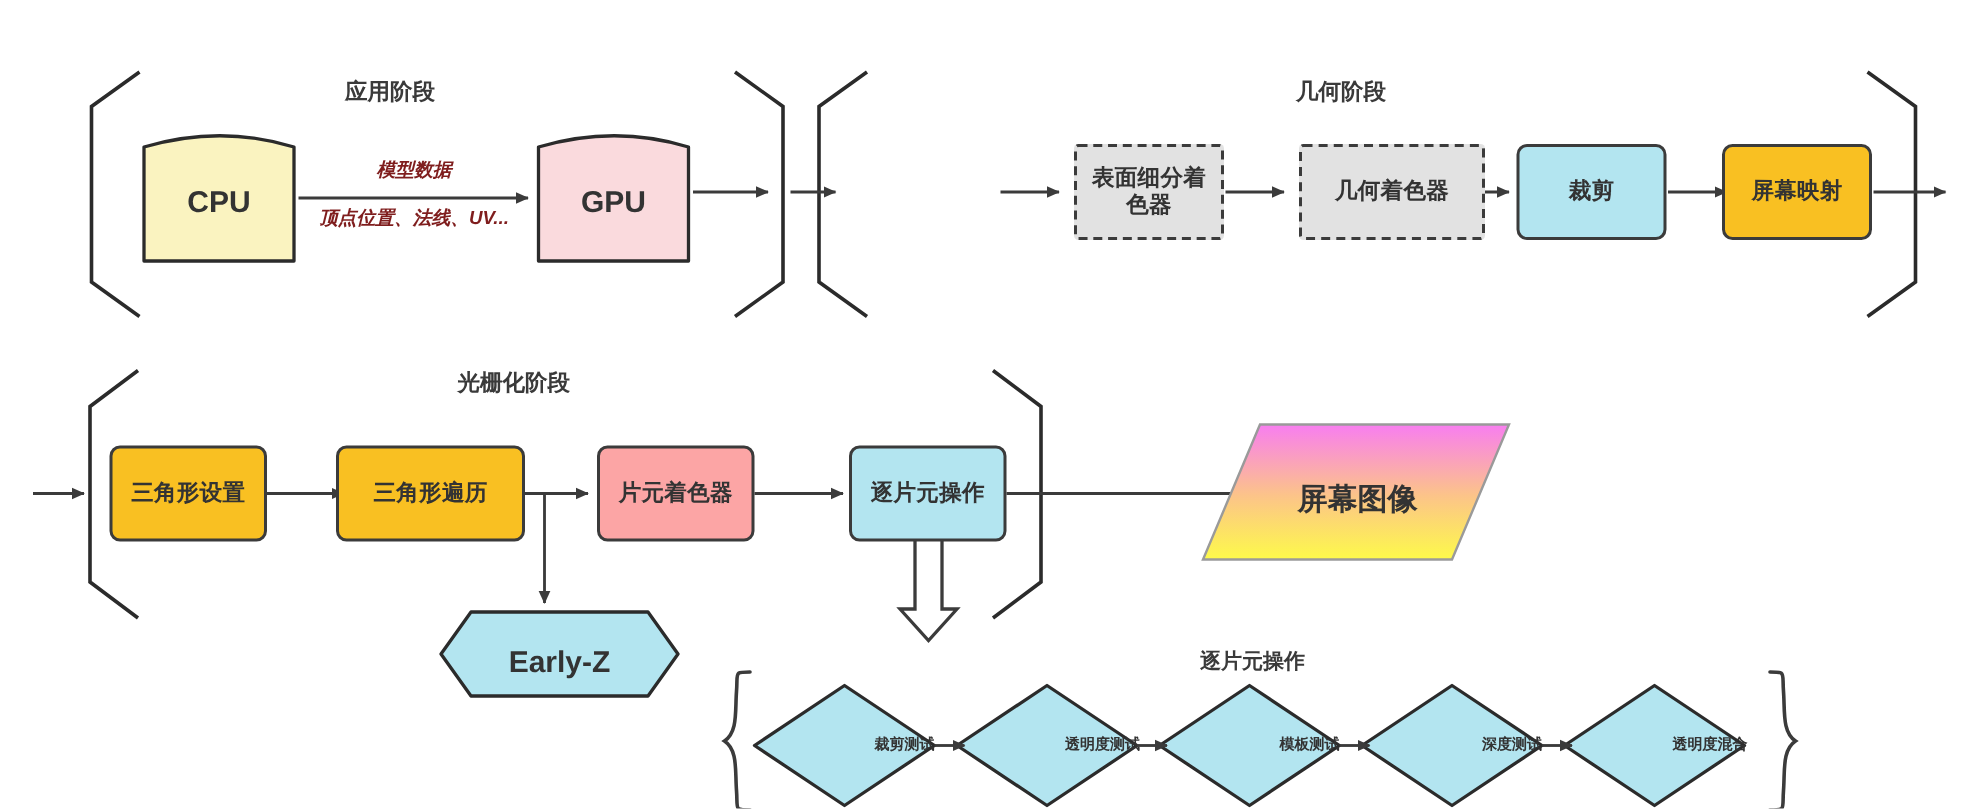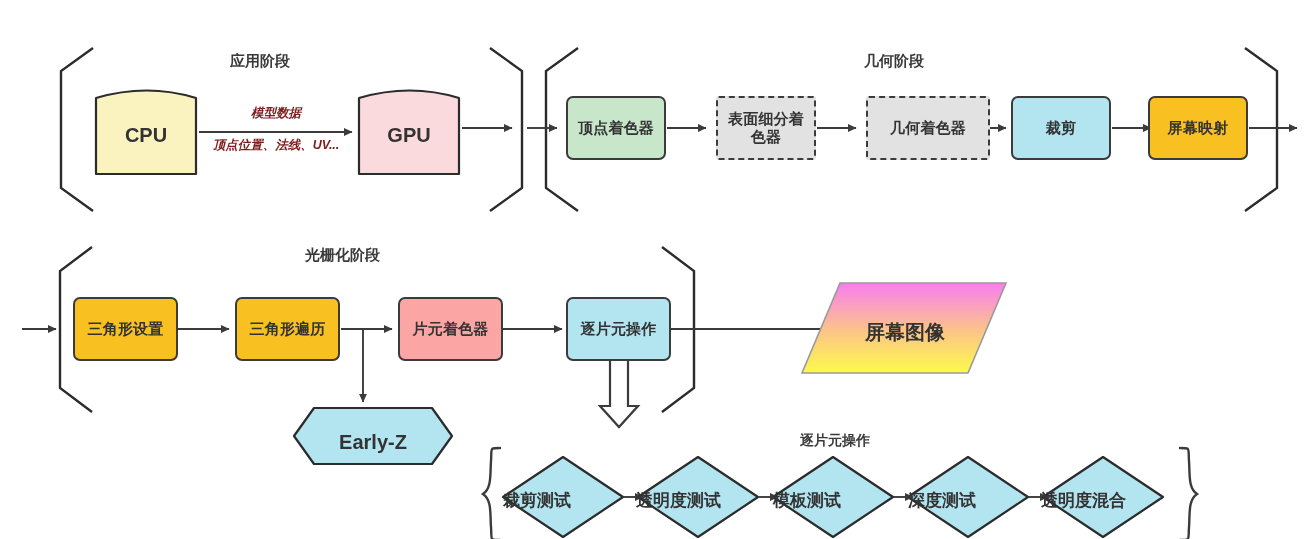--- a/index.html
+++ b/index.html
@@ -66,24 +66,24 @@
   .shape-label {
     position: absolute;
     font-size: 20px;
     font-weight: bold;
     color: #333333;
     text-align: center;
     white-space: nowrap;
   }
   .diamond-label {
     position: absolute;
-    font-size: 17px;
-    font-weight: bold;
-    color: #333333;
-    text-align: left;
+    font-size: 10px;
+    font-weight: bold;
+    color: #333333;
+    text-align: right;
     white-space: nowrap;
   }
 </style>
 </head>
 <body>
 
 <div id="canvas">
 
   <svg class="svgwrap" width="1307" height="539">
     <defs>
@@ -194,23 +194,20 @@
   <div class="stage-title" style="left:864px; top:24px;">几何阶段</div>
   <div class="stage-title" style="left:305px; top:218px;">光栅化阶段</div>
   <div class="sub-title" style="left:800px; top:404px;">逐片元操作</div>
 
   <div class="shape-label" style="left:96px; top:96px; width:100px;">CPU</div>
   <div class="shape-label" style="left:359px; top:96px; width:100px;">GPU</div>
 
   <div class="edge-label" style="left:200px; top:78px; width:152px;">模型数据</div>
   <div class="edge-label" style="left:200px; top:110px; width:152px; white-space:normal;">顶点位置、法线、UV...</div>
 
-  <div class="node rect" style="left:566px; top:68px; width:100px; height:64px; background:#c8e6c9;">
-    <span>顶点着色器</span>
-  </div>
 
   <div class="node dashed" style="left:716px; top:68px; width:100px; height:64px; padding:0 8px;">
     <span style="white-space:normal;">表面细分着色器</span>
   </div>
 
   <div class="node dashed" style="left:866px; top:68px; width:124px; height:64px; padding:0 6px;">
     <span style="white-space:normal;">几何着色器</span>
   </div>
 
   <div class="node rect" style="left:1011px; top:68px; width:100px; height:64px; background:#b3e5f0;">
@@ -218,21 +215,21 @@
   </div>
 
   <div class="node rect" style="left:1148px; top:68px; width:100px; height:64px; background:#f9c022;">
     <span>屏幕映射</span>
   </div>
 
   <div class="node rect" style="left:73px; top:269px; width:105px; height:64px; background:#f9c022;">
     <span>三角形设置</span>
   </div>
 
-  <div class="node rect" style="left:235px; top:269px; width:105px; height:64px; background:#f9c022;">
+  <div class="node rect" style="left:224px; top:269px; width:126px; height:64px; background:#f9c022;">
     <span>三角形遍历</span>
   </div>
 
   <div class="node rect" style="left:398px; top:269px; width:105px; height:64px; background:#fca5a5;">
     <span>片元着色器</span>
   </div>
 
   <div class="node rect" style="left:566px; top:269px; width:105px; height:64px; background:#b3e5f0;">
     <span>逐片元操作</span>
   </div>

